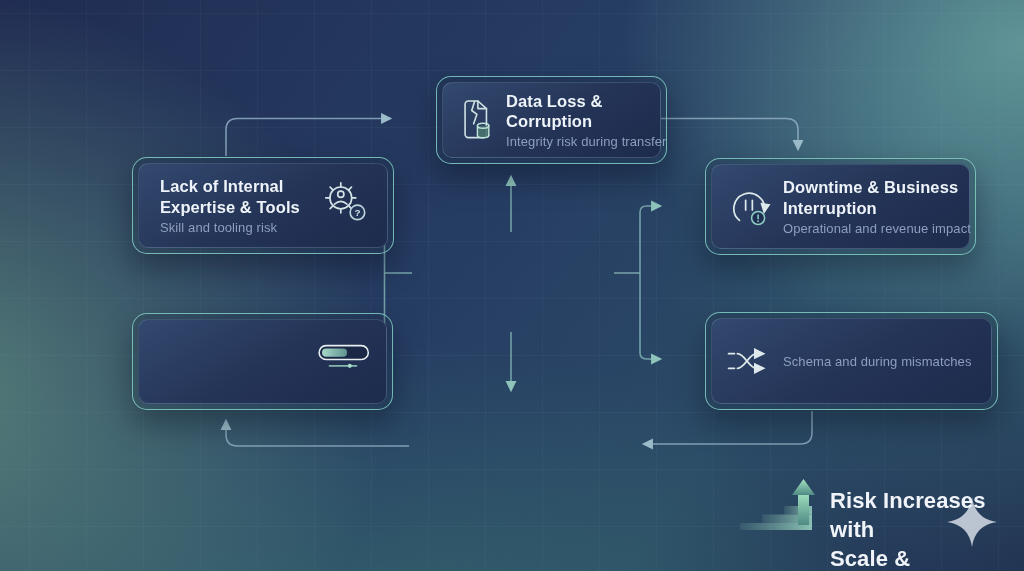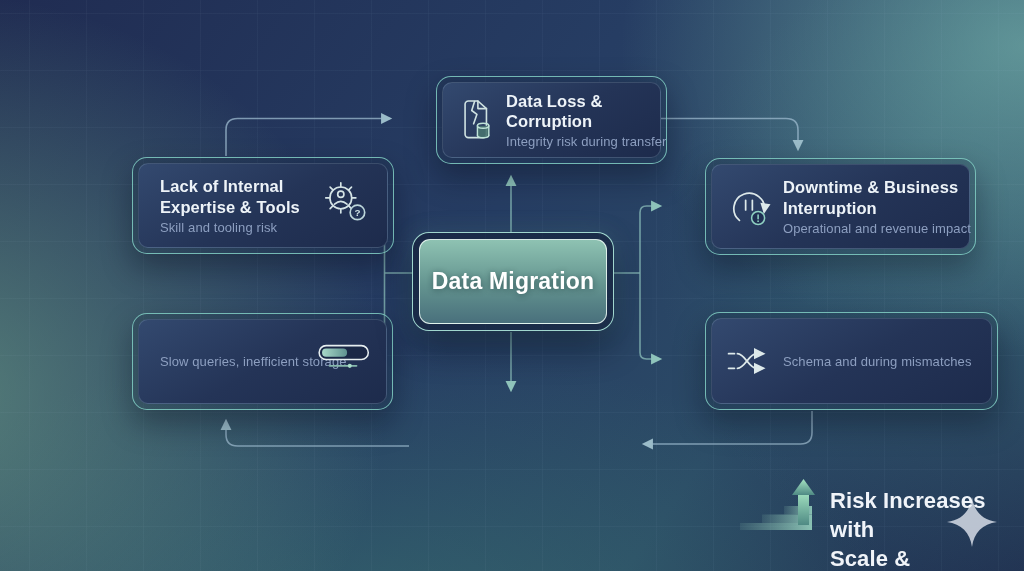--- a/index.html
+++ b/index.html
@@ -158,30 +158,24 @@
           <circle cx="33.5" cy="38.8" r="0.9" fill="#8fd0c2" stroke="none"></circle>
         </svg>
       </span>
       <span class="txt">
         <div class="title">Downtime &amp; Business Interruption</div>
         <div class="sub">Operational and revenue impact</div>
       </span>
     </div>
   </div>
 
-  <div class="center-node" style="left:412px;top:232px;width:202px;height:99px;">
-    <div class="center-inner">
-      <span class="center-title">Data Migration</span>
-    </div>
-  </div>
 
   <div class="node" style="left:95px;top:313px;width:261px;height:97px;">
     <div class="node-inner icon-right">
       <span class="txt">
-        <div class="sub">Slow queries, inefficient storage</div>
       </span>
       <span class="ic-abs" style="right:16px;top:24px;">
         <svg width="52" height="26" viewBox="0 0 54 26" fill="none">
           <defs>
             <linearGradient id="gpill" x1="0" y1="0" x2="1" y2="0">
               <stop offset="0" stop-color="#a8d8c8"></stop>
                 <stop offset="1" stop-color="#5f9290"></stop>
             </linearGradient>
           </defs>
           <rect x="1.2" y="1.2" width="51" height="14.5" rx="7.2" stroke="#e6eef0" stroke-width="1.6" fill="rgba(10,20,40,.3)"></rect>

